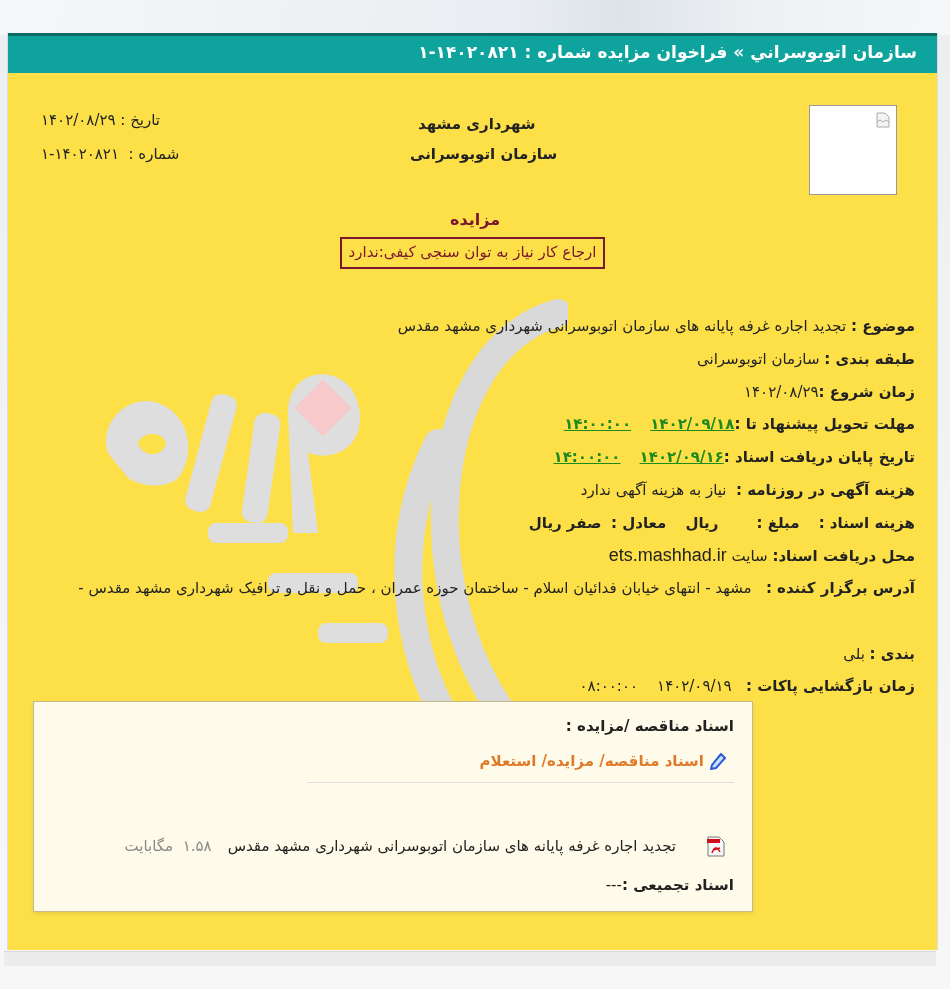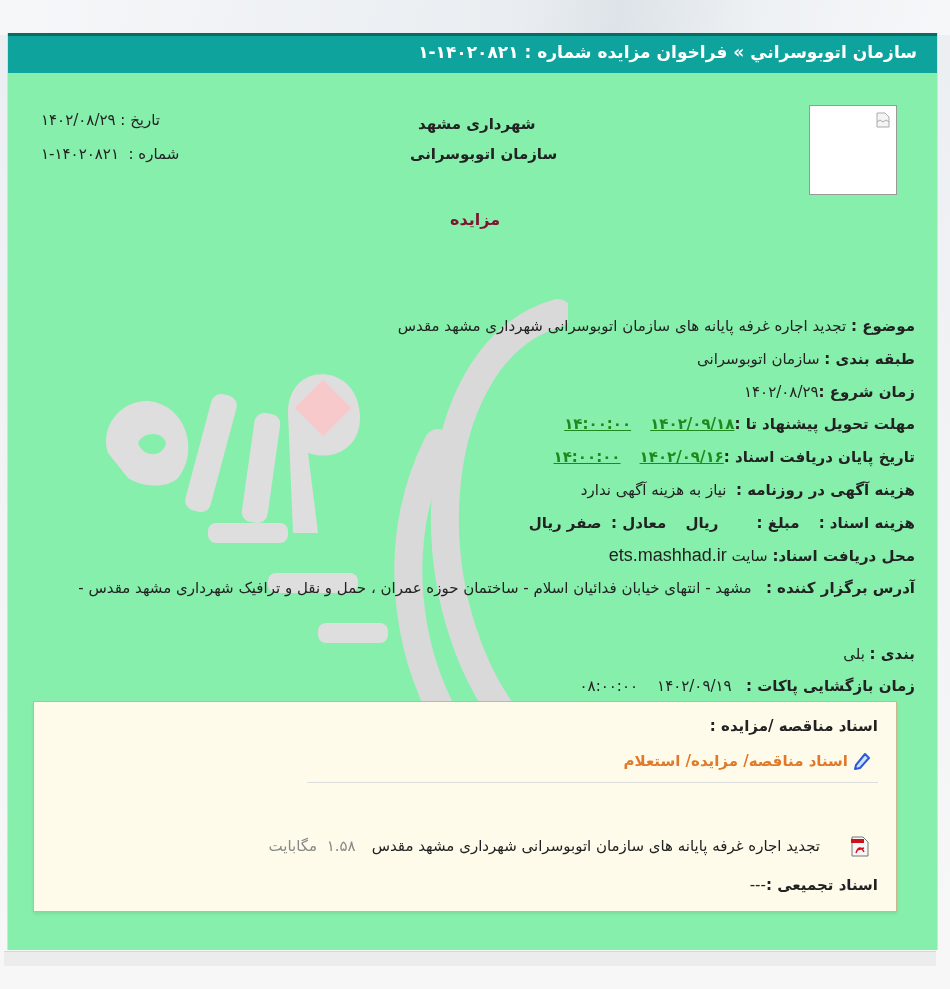--- a/index.html
+++ b/index.html
@@ -4,42 +4,42 @@
   <style>
     html, body { margin:0; padding:0; }
     body {
       width:950px; height:989px; overflow:hidden;
       background: linear-gradient(180deg,#f3f5f7 0%,#eceff2 40px,#f7f7f7 100%);
       font-family: "DejaVu Sans", sans-serif;
       position:relative;
     }
     .bg-top { position:absolute; left:0; top:0; width:950px; height:35px;
       background: linear-gradient(100deg,#f6f7f9 0%,#e9edf1 55%,#dde3e8 65%,#eef1f4 80%,#f6f7f9 100%); }
-    .panel { position:absolute; left:7px; top:33px; width:929px; height:917px; background:#86efac;
+    .panel { position:absolute; left:7px; top:33px; width:929px; height:917px; background:#fde047;
       border-left:1px solid #dcdcdc; border-right:1px solid #dcdcdc; }
     .panel-bottom { position:absolute; left:4px; top:951px; width:932px; height:14px; background:#ececec;
       border-top:1px solid #d8d8d8; }
     .header-bar { position:absolute; left:0; top:0; width:929px; height:40px; background:#0ea39c;
       border-top:3px solid #0b6a62; box-sizing:border-box; direction:rtl; }
     .header-title { position:absolute; right:20px; top:6px; color:#fff; font-size:17px; font-weight:bold;
       font-family:"DejaVu Sans", sans-serif; white-space:nowrap; }
     .rtl { direction:rtl; unicode-bidi:embed; }
     .abs { position:absolute; white-space:nowrap; }
     .logo-box { position:absolute; left:801px; top:72px; width:88px; height:90px; border:1px solid #9a9a9a;
       box-sizing:border-box; background:#fff; }
     .broken-img { position:absolute; right:6px; top:6px; width:14px; height:16px; }
     .org { font-size:15px; color:#222; font-weight:bold; }
     .meta { font-size:15px; color:#222; }
     .auction-title { color:#7b1630; font-weight:bold; font-size:16px; }
     .quality-box { position:absolute; left:332px; top:204px; width:265px; height:32px; border:2px solid #7b1630;
       box-sizing:border-box; color:#7b1630; font-size:15px; text-align:center; line-height:27px; }
     .row { position:absolute; right:22px; font-size:15px; color:#222; direction:rtl; white-space:nowrap; }
     .lbl { font-weight:bold; }
     .green { color:#1c8a1c; font-weight:bold;text-decoration:underline; }
-    .docs { position:absolute; left:25px; top:668px; width:864px; height:211px; background:#fffbea;
+    .docs { position:absolute; left:25px; top:668px; width:720px; height:211px; background:#fffbea;
       border:1px solid #c9b98a; box-sizing:border-box; box-shadow:0 2px 3px rgba(0,0,0,.08); }
     .docs-title { position:absolute; right:18px; top:15px; font-size:15px; font-weight:bold; color:#222; direction:rtl; }
     .docs-link { position:absolute; right:24px; top:49px; font-size:15px; font-weight:bold; color:#e07a2a;
       direction:rtl; white-space:nowrap; display:flex; align-items:center; gap:4px; }
     .docs-sep { position:absolute; left:273px; right:18px; top:80px; border-top:1px solid #ddd; }
     .file-row { position:absolute; right:26px; top:133px; font-size:15px; color:#222; direction:rtl; white-space:nowrap;
       display:flex; align-items:center; gap:10px; }
     .file-size { color:#888; margin-right:6px; }
     .agg { position:absolute; right:18px; top:174px; font-size:15px; font-weight:bold; color:#222; direction:rtl; }
     .wm { position:absolute; pointer-events:none; }
@@ -85,20 +85,21 @@
   <div class="abs meta rtl" style="left:33px;top:78px;">
     <span>تاریخ :</span>
     <span>۱۴۰۲/۰۸/۲۹</span>
   </div>
   <div class="abs meta rtl" style="left:33px;top:112px;">
     <span>شماره :</span>&nbsp;
     <span>۱۴۰۲۰۸۲۱-۱</span>
   </div>
 
   <div class="abs auction-title rtl" style="left:442px;top:177px;">مزایده</div>
+  <div class="quality-box rtl">ارجاع کار نیاز به توان سنجی کیفی:ندارد</div>
 
   <div class="row" style="top:284px;">
     <span class="lbl">موضوع :</span>
     <span>تجدید اجاره غرفه پایانه های سازمان اتوبوسرانی شهرداری مشهد مقدس</span>
   </div>
   <div class="row" style="top:317px;">
     <span class="lbl">طبقه بندی :</span>
     <span>سازمان اتوبوسرانی</span>
   </div>
   <div class="row" style="top:350px;">

